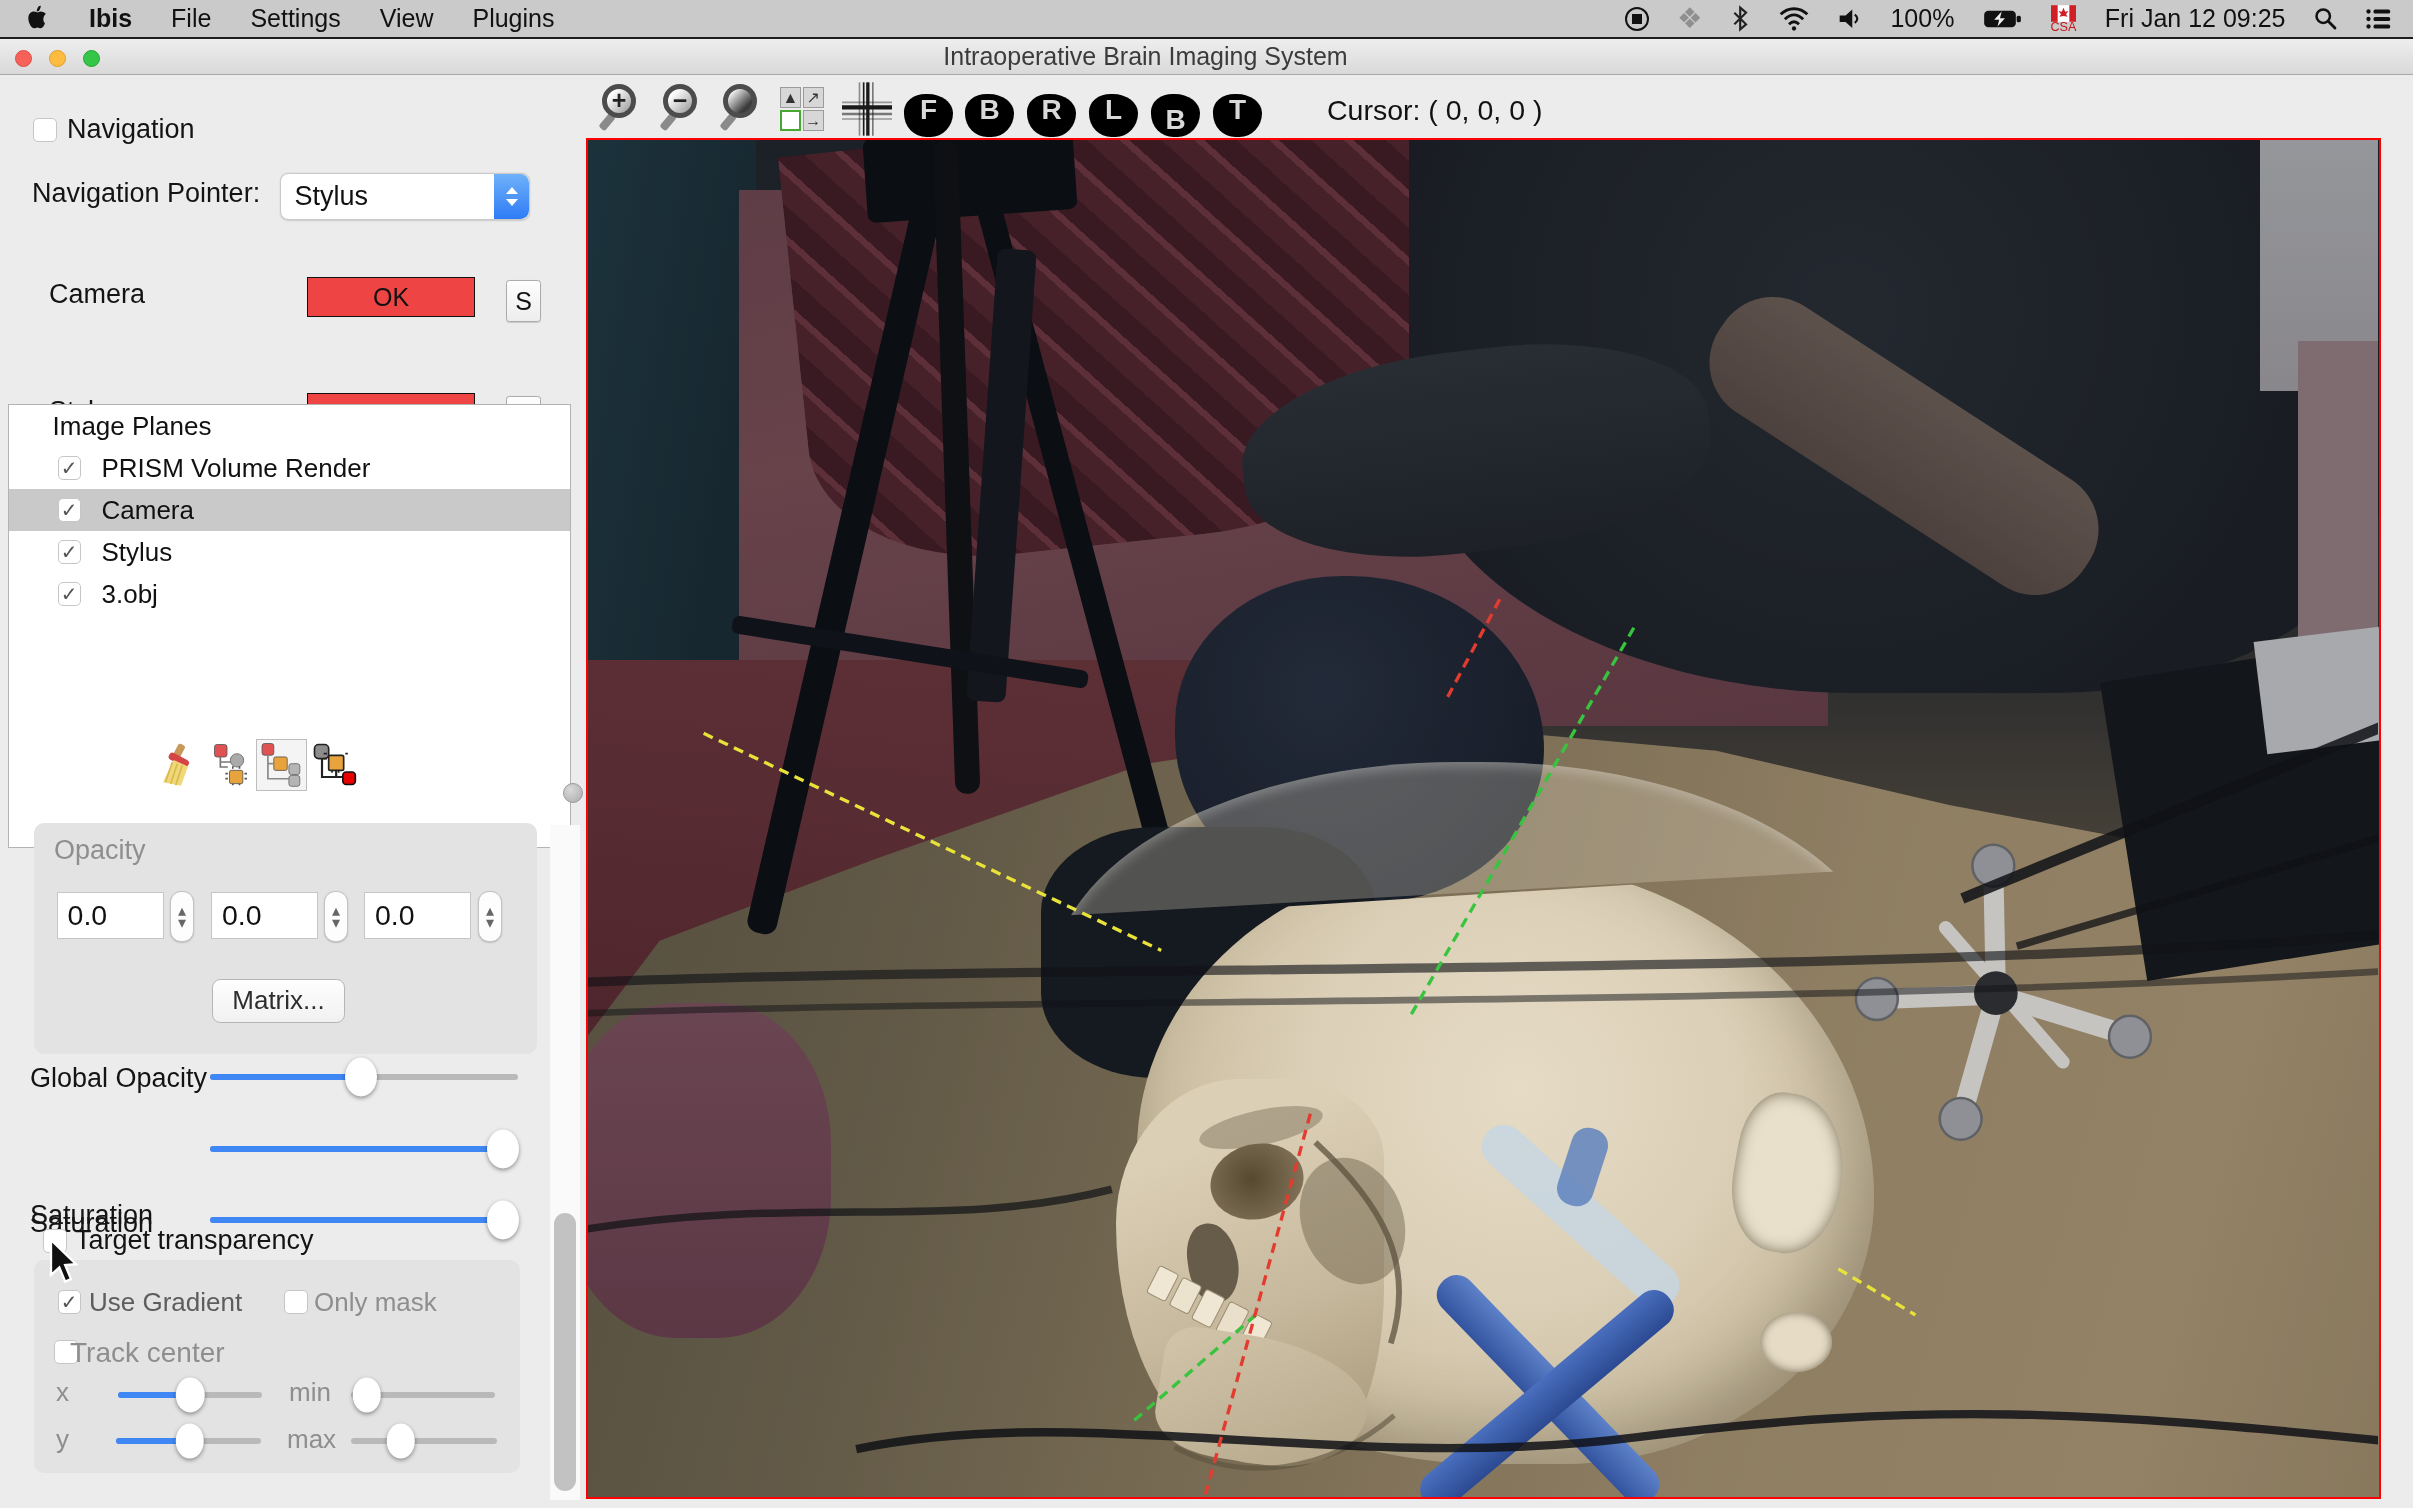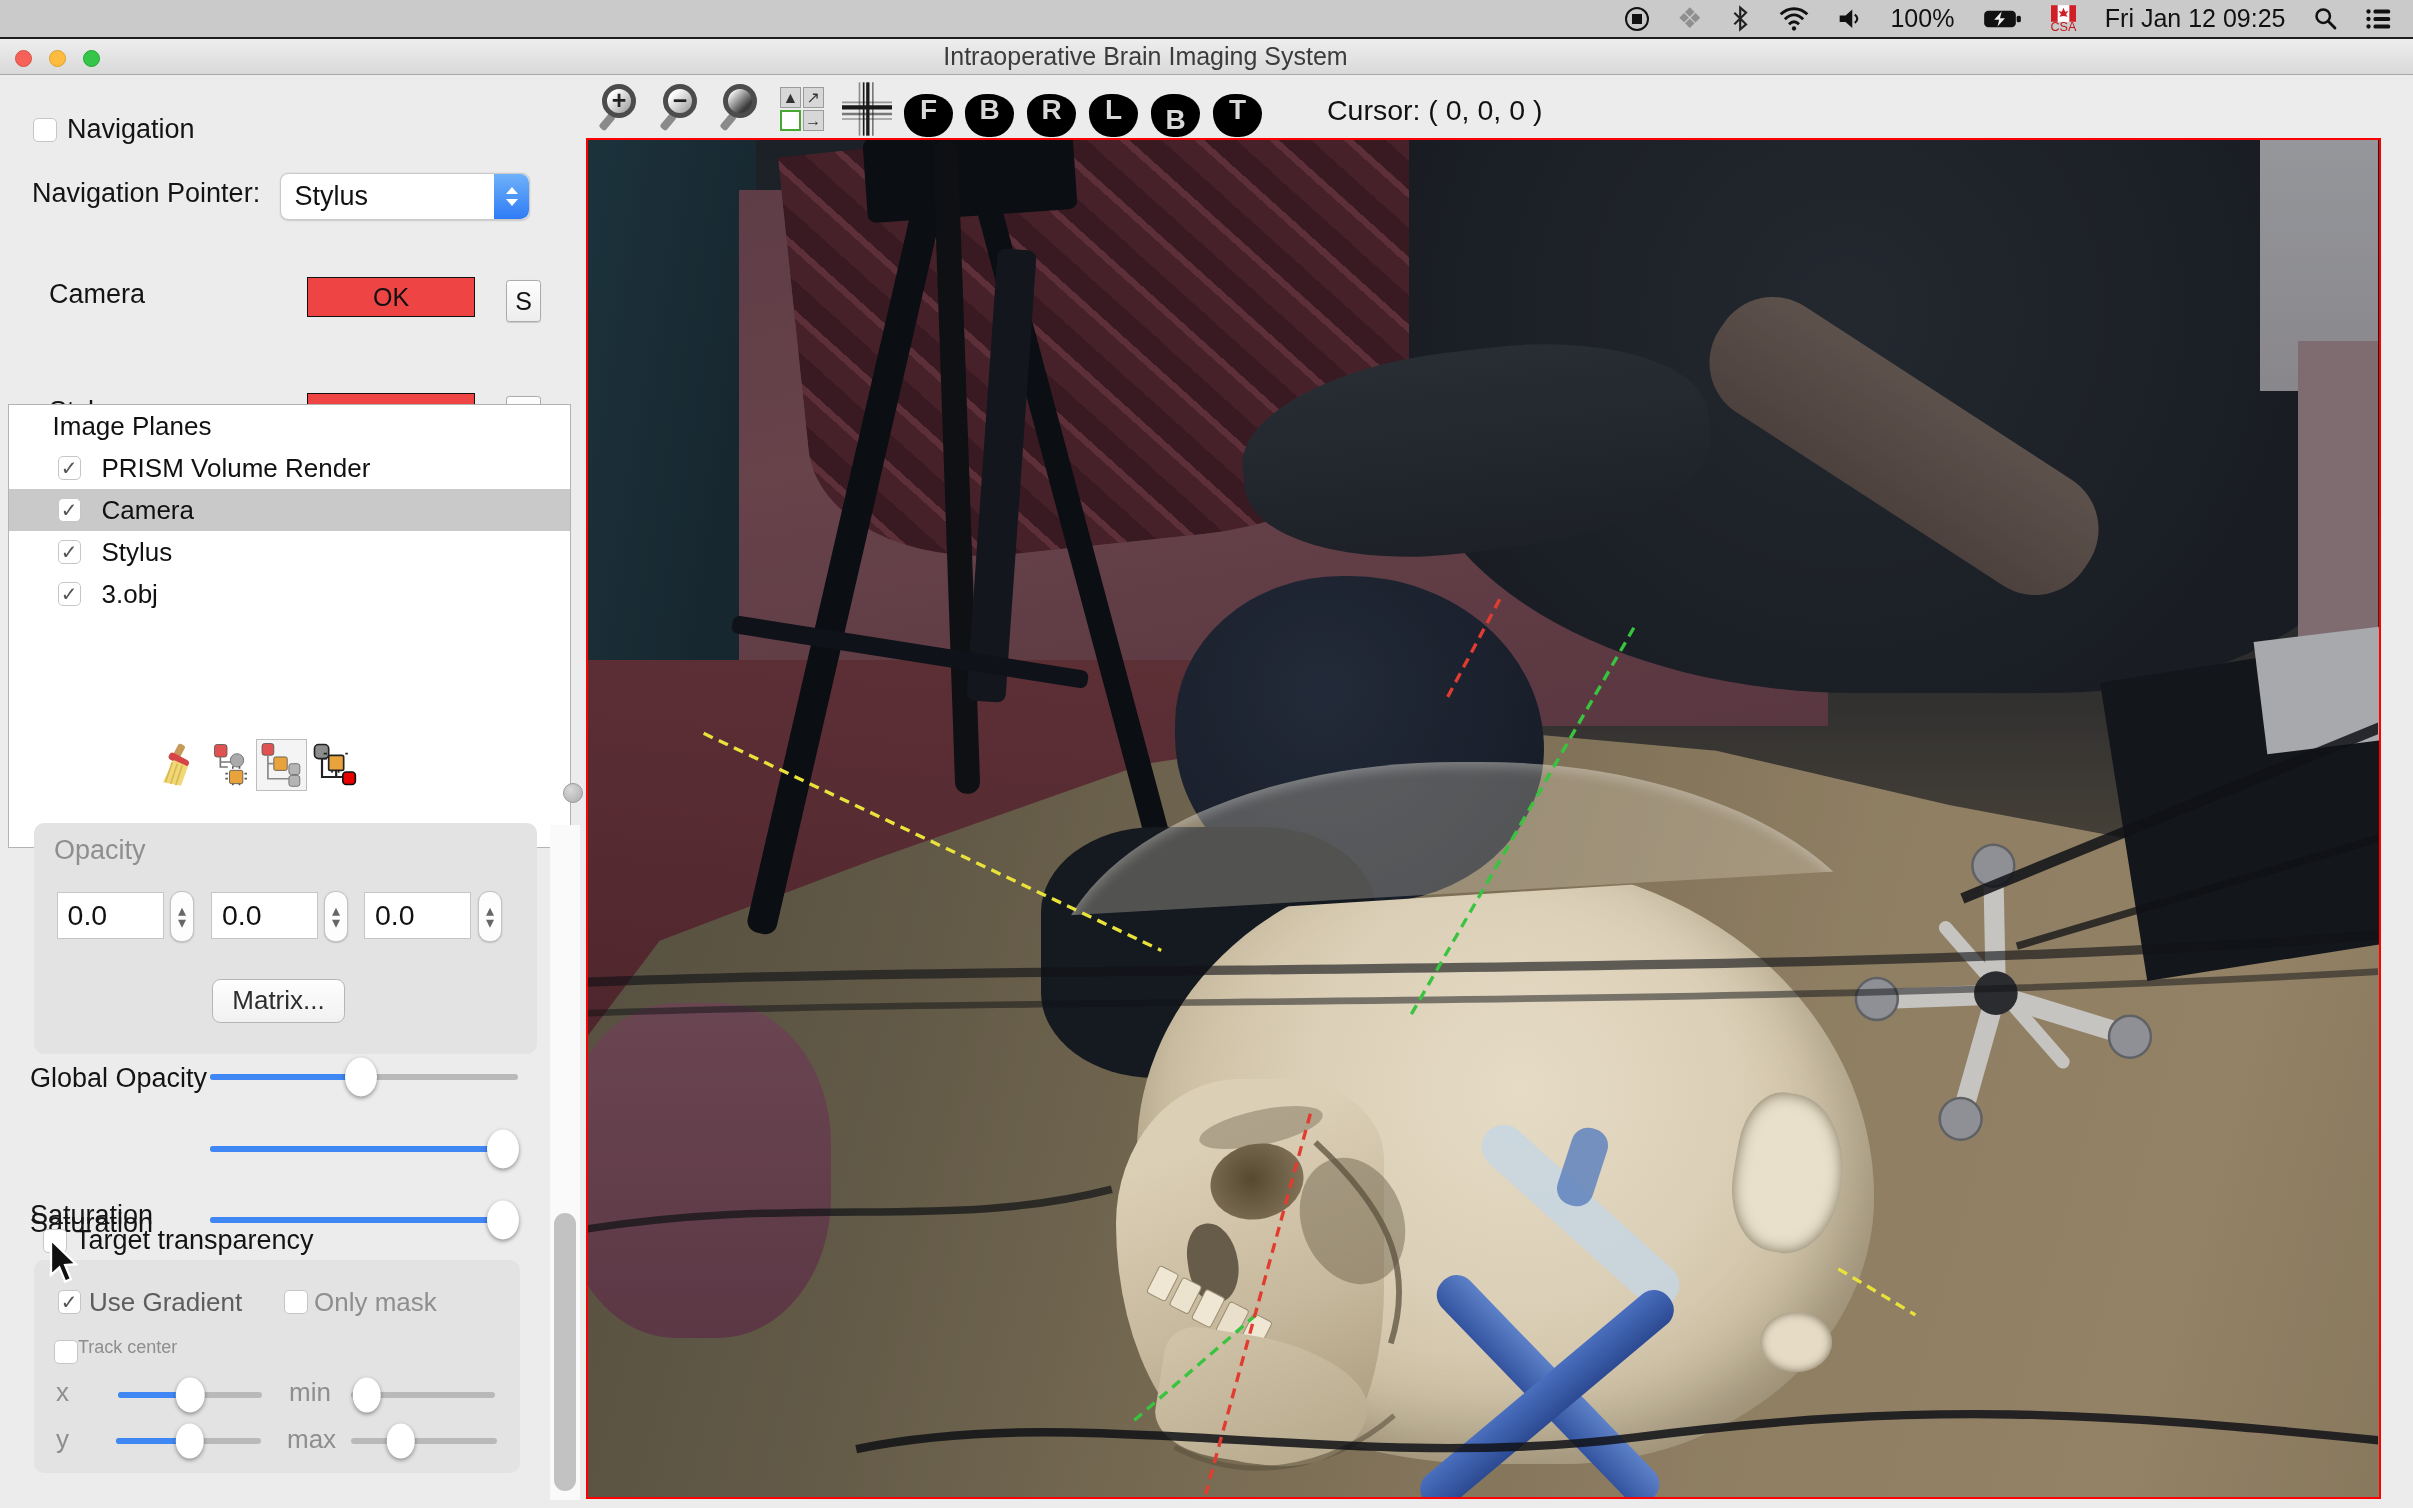--- a/index.html
+++ b/index.html
@@ -74,20 +74,32 @@
   #viewport{position:absolute;left:586px;top:138px;width:1795px;height:1361px;border:2.5px solid #f00;
     box-sizing:border-box;background:#23262c;overflow:hidden;}
   .sc{position:absolute;}
   #dim{position:absolute;inset:0;background:rgba(16,18,26,.28);}
   svg.overlay{position:absolute;left:0;top:0;}
 </style>
 </head>
 <body>
 
 <div id="menubar">
+  <div class="mleft">
+    <span class="micon">
+      <svg width="25" height="28.5" viewBox="0 0 30 34">
+          <path fill="#111" d="M22 18c0-4 3-6 3-6s-2-3-6-3c-2 0-3 1-4 1s-2-1-4-1c-4 0-7 3-7 8 0 6 4 12 7 12 2 0 2-1 4-1s2 1 4 1c2 0 4-3 5-6 0 0-2-1-2-5zM18 6c1-2 1-4 1-4s-3 0-4 3c-1 2-1 4-1 4s3 0 4-3z"></path>
+        </svg>
+    </span>
+    <span class="appname">Ibis</span>
+    <span>File</span>
+    <span>Settings</span>
+    <span>View</span>
+    <span>Plugins</span>
+  </div>
   <div class="mright">
     <span class="micon">
       <span style="display:inline-block;width:20px;height:20px;border:2.5px solid #111;border-radius:50%;position:relative;">
           <span style="position:absolute;left:5px;top:5px;width:10px;height:10px;background:#111;"></span>
         </span>
     </span>
     <span class="micon" style="color:#8f8f8f;font-size:28.5px;">❖</span>
     <span class="micon">
       <svg width="18.4" height="27" viewBox="0 0 22 32">
           <path d="M4 9 L18 23 L11 29 L11 3 L18 9 L4 23" stroke="#222" stroke-width="2.6" fill="none"></path>
@@ -269,21 +281,21 @@
   </div>
 
   <span class="cb" style="left:43px;top:1229px;"></span>
   <span class="lbl" style="left:75px;top:1225px;">Target transparency</span>
   <div class="groupbox" style="left:34px;top:1260px;width:486px;height:213px;color:#6f6f6f;">
     <span class="cb" style="left:23.5px;top:30px;">✓</span>
     <span class="lbl glbl" style="left:55px;top:27px;font-size:26px;color:#5d5d5d;">Use Gradient</span>
     <span class="cb" style="left:250px;top:30px;"></span>
     <span class="lbl glbl" style="left:280px;top:27px;font-size:26px;">Only mask</span>
     <span class="cb" style="left:20px;top:80px;"></span>
-    <span class="lbl glbl" style="left:44px;top:77px;font-size:18px;">Track center</span>
+    <span class="lbl glbl" style="left:36px;top:77px;font-size:28px;">Track center</span>
 
     <span class="lbl glbl" style="left:22px;top:117px;font-size:26px;">x</span>
     <div class="track" style="left:84px;top:132px;width:144px;">
       <div class="fill" style="width: 50%;"></div>
       <div class="thumb" style="width: 28.5px; height: 35px; left: 50%;"></div>
     </div>
     <span class="lbl glbl" style="left:255px;top:117px;font-size:26px;">min</span>
     <div class="track" style="left:317px;top:132px;width:144px;">
       <div class="thumb" style="width: 28.5px; height: 35px; left: 11%;"></div>
     </div>

